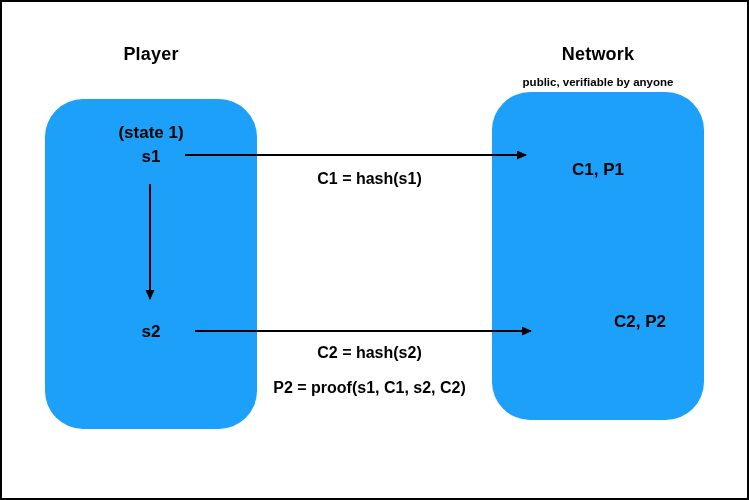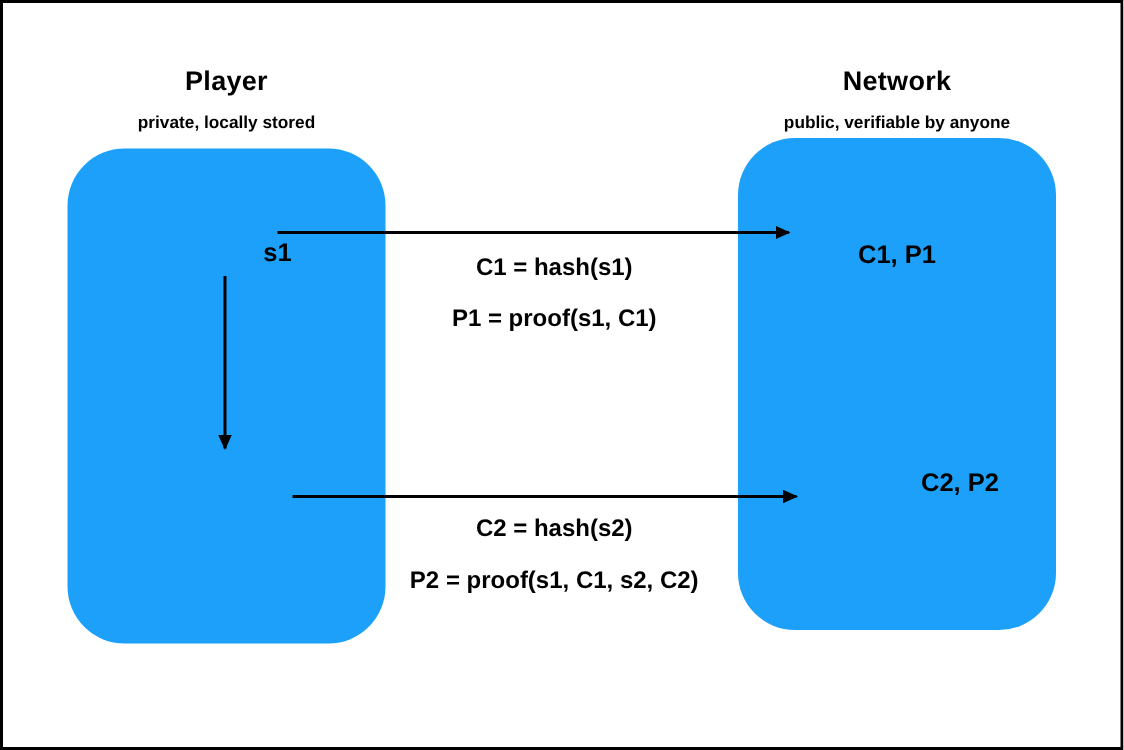--- a/index.html
+++ b/index.html
@@ -31,35 +31,35 @@
   .player-col { left: 43px;  width: 212px; }
   .network-col{ left: 490px; width: 212px; }
   .msg-col    { left: 245px; width: 245px; margin-top: 42px; }
 </style>
 </head>
 <body>
 
 <div class="canvas">
 
   <div class="abs center col-title player-col" style="top:42px;">Player</div>
-  <div class="abs center col-subtitle player-col" style="top:74px;">private, locally stored</div>
 
   <div class="abs center col-subtitle network-col" style="top:74px;">public, verifiable by anyone</div>
   <div class="abs center col-title network-col" style="top:42px;">Network</div>
 
   <div class="blue-box" style="left:43px; top:97px; width:212px; height:330px;"></div>
   <div class="blue-box" style="left:490px; top:90px; width:212px; height:328px;"></div>
 
-  <div class="abs center box-label player-col" style="top:156px;padding-left:34px;">s1</div>
+  <div class="abs center box-label player-col" style="top:120px;">(state 1)</div>
+  <div class="abs center box-label player-col" style="top:144px;">s1</div>
+  <div class="abs center box-label player-col" style="top:319px;">s2</div>
 
   <div class="abs center box-label network-col" style="top:157px;">C1, P1</div>
   <div class="abs center box-label network-col" style="top:309px;margin-left:42px;">C2, P2</div>
 
   <div class="abs center msg-label msg-col" style="top:126px;">C1 = hash(s1)</div>
-  <div class="abs center msg-label msg-col" style="top:160px;">P1 = proof(s1, C1)</div>
   <div class="abs center msg-label msg-col" style="top:300px;">C2 = hash(s2)</div>
   <div class="abs center msg-label msg-col" style="top:335px;text-align:center;">P2 = proof(s1, C1, s2, C2)</div>
 
   <svg class="arrows" width="749" height="500" viewBox="0 0 749 500">
     <defs>
       <marker id="ah" markerWidth="11" markerHeight="10" refX="9" refY="4.5" orient="auto" markerUnits="userSpaceOnUse">
         <path d="M0,0 L10,4.5 L0,9 z" fill="#000"></path>
       </marker>
     </defs>
     <line x1="183" y1="153" x2="524" y2="153" stroke="#000" stroke-width="2" marker-end="url(#ah)"></line>

